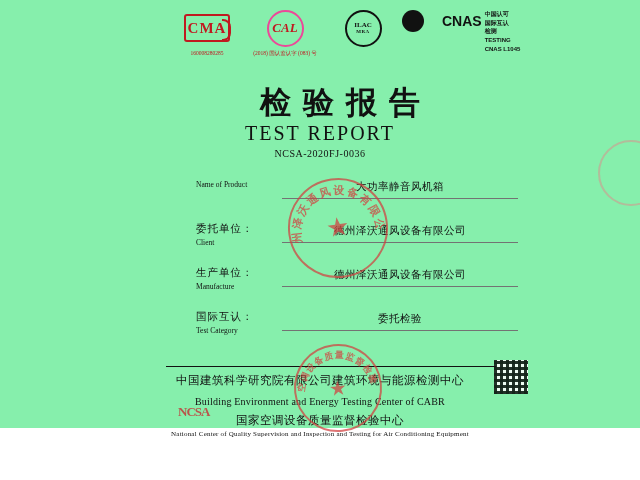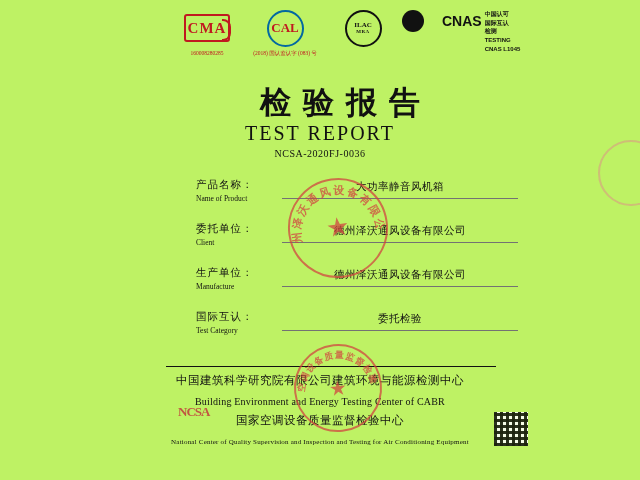--- a/index.html
+++ b/index.html
@@ -10,22 +10,22 @@
   body {
     width: 640px;
     height: 480px;
     overflow: hidden;
     font-family: "Liberation Serif", serif;
     color: #1a1a1a;
   }
   .page {
     position: relative;
     width: 640px;
-    height: 480px;
-    background: #bef264;
+    height: 428px;
+    background: #86efac;
   }
   
   .logos {
     position: absolute;
     top: 10px;
     left: 168px;
     width: 320px;
     height: 62px;
     display: flex;
     align-items: flex-start;
@@ -80,27 +80,28 @@
     text-align: center;
     line-height: 1.25;
     white-space: nowrap;
   }
   .logo-caption.dark { color: #111; }
   
   .cal-circle {
     width: 33px;
     height: 33px;
     border-radius: 50%;
-    border: 2px solid #0369a1;
+    border: 2px solid #ec4899;
     color: #c01920;
     display: flex;
     align-items: center;
     justify-content: center;
     font-size: 13px;
     font-weight: bold;
+    font-style: italic;
     letter-spacing: 0px;
   }
   
   .ilac-circle {
     width: 33px;
     height: 33px;
     border-radius: 50%;
     border: 2px solid #111;
     color: #111;
     display: flex;
@@ -256,21 +257,21 @@
   }
   .f-cn2 {
     font-size: 11.5px;
     letter-spacing: .5px;
     color: #111;
     margin-top: 6px;
   }
   .f-en2 {
     font-size: 7px;
     color: #111;
-    margin-top: 10px;
+    margin-top: 2px;
     letter-spacing: .2px;
   }
   
   .stamp {
     position: absolute;
     border: 2.5px solid #d2403f;
     border-radius: 50%;
     color: #d2403f;
     opacity: .72;
     pointer-events: none;
@@ -403,21 +404,20 @@
   </div>
 
   <div class="title-cn">检验报告</div>
   <div class="title-en">TEST REPORT</div>
   <div class="report-no">NCSA-2020FJ-0036</div>
 
   <div class="fields">
 
     <div class="field-row">
       <div class="field-label">
-        <div class="label-cn">产品名称：</div>
         <div class="label-en">Name of Product</div>
       </div>
       <div class="field-value">大功率静音风机箱</div>
     </div>
 
     <div class="field-row">
       <div class="field-label">
         <div class="label-cn">委托单位：</div>
         <div class="label-en">Client</div>
       </div>

